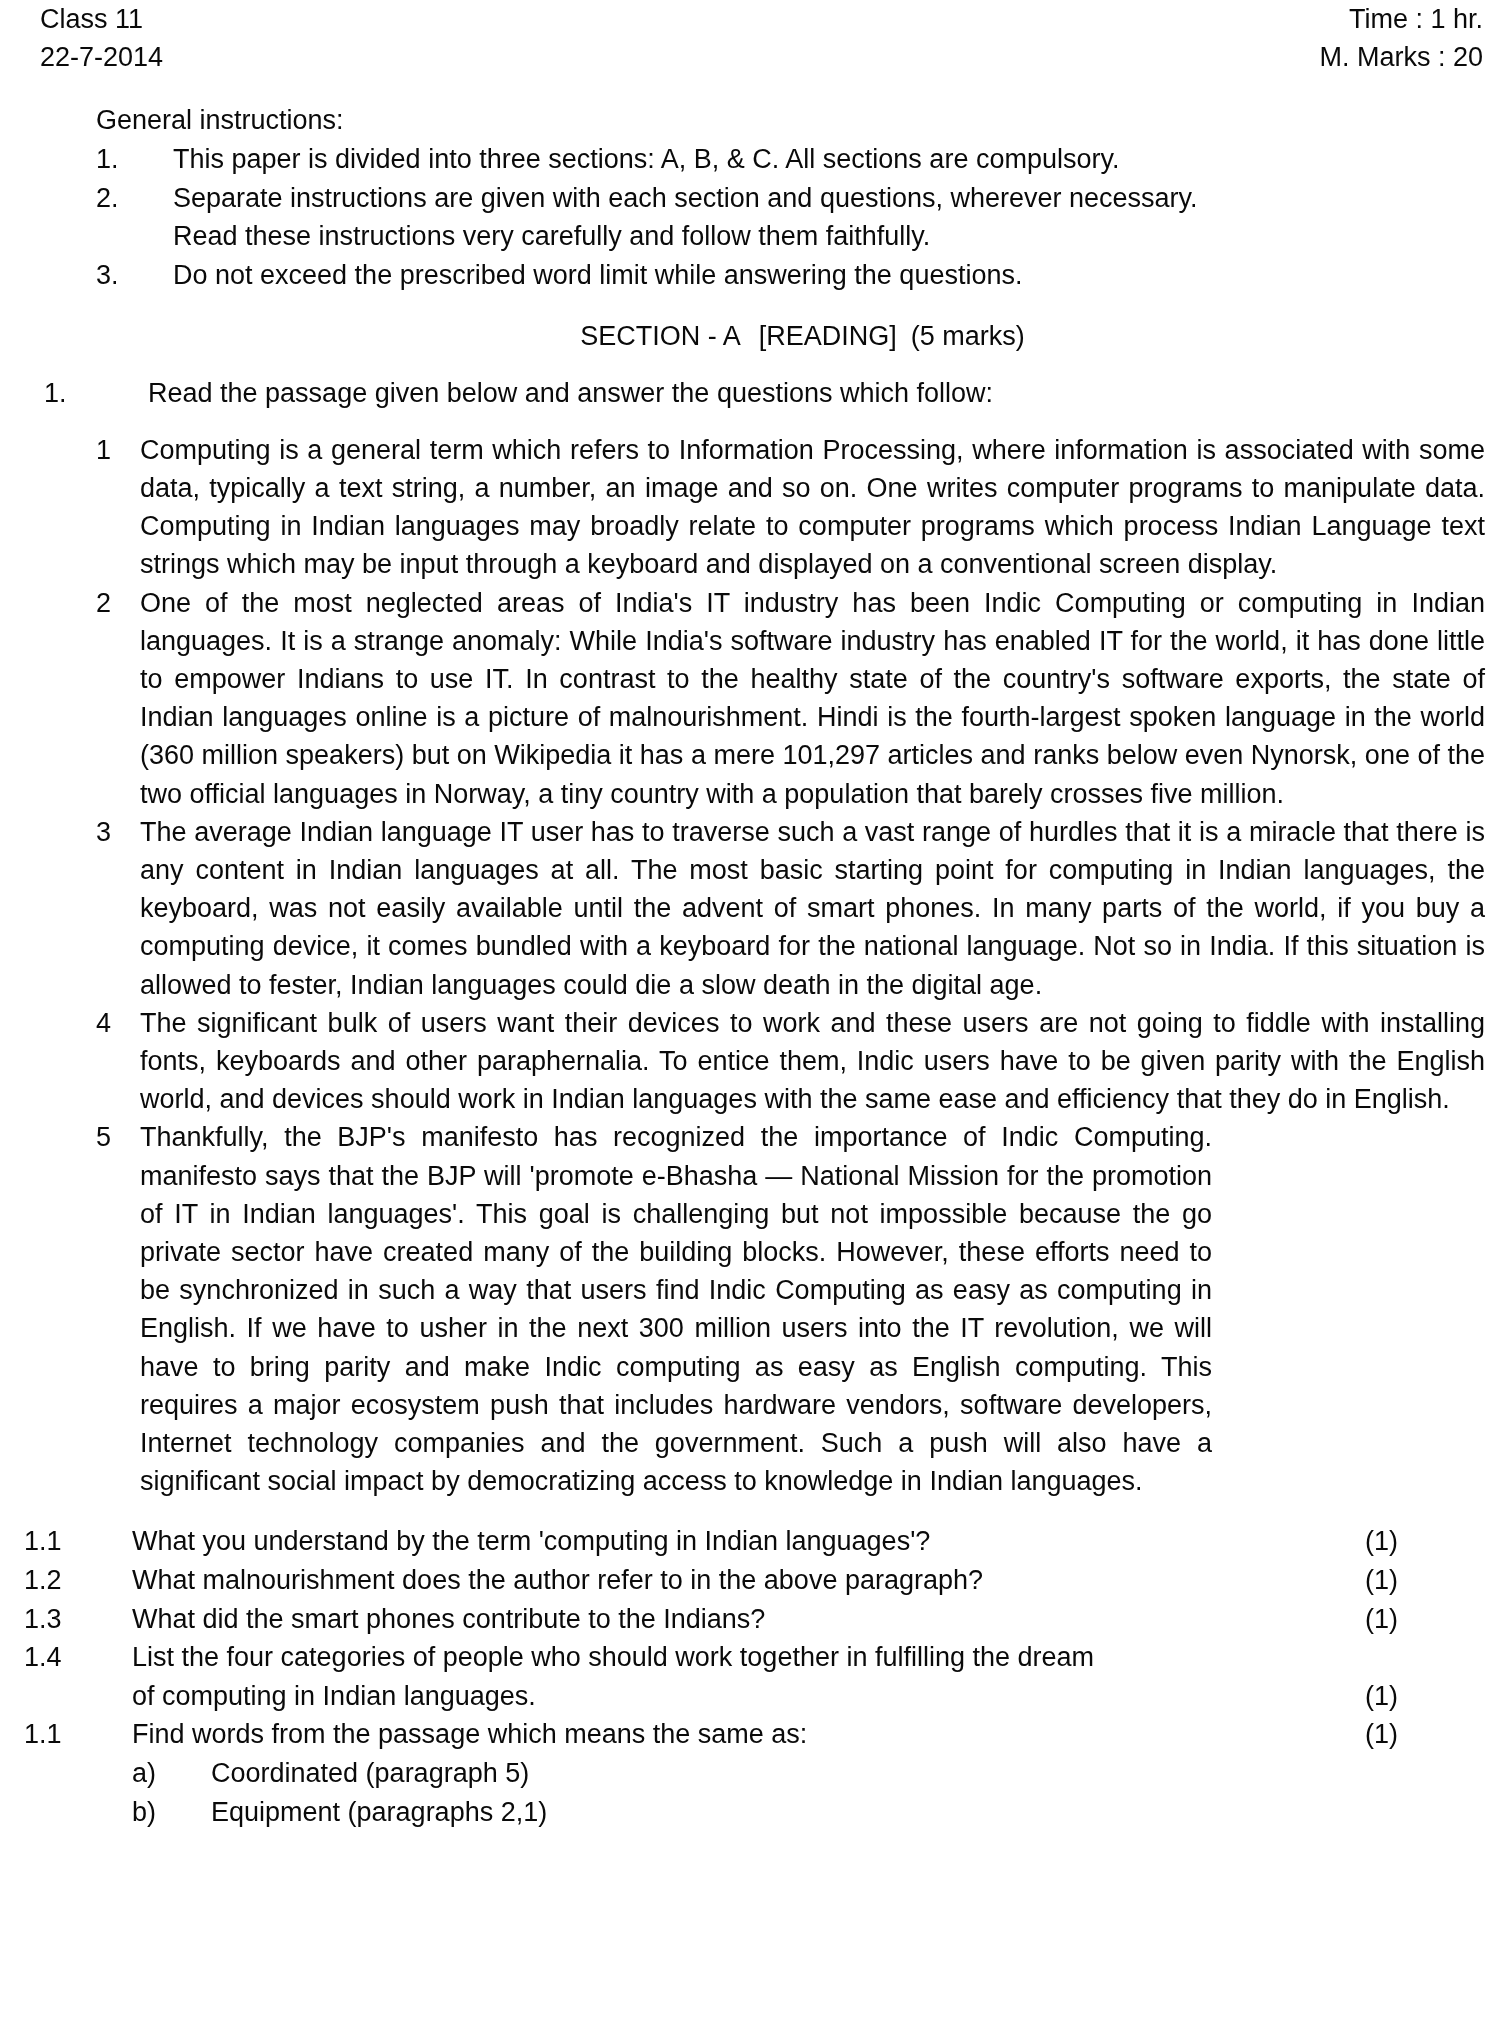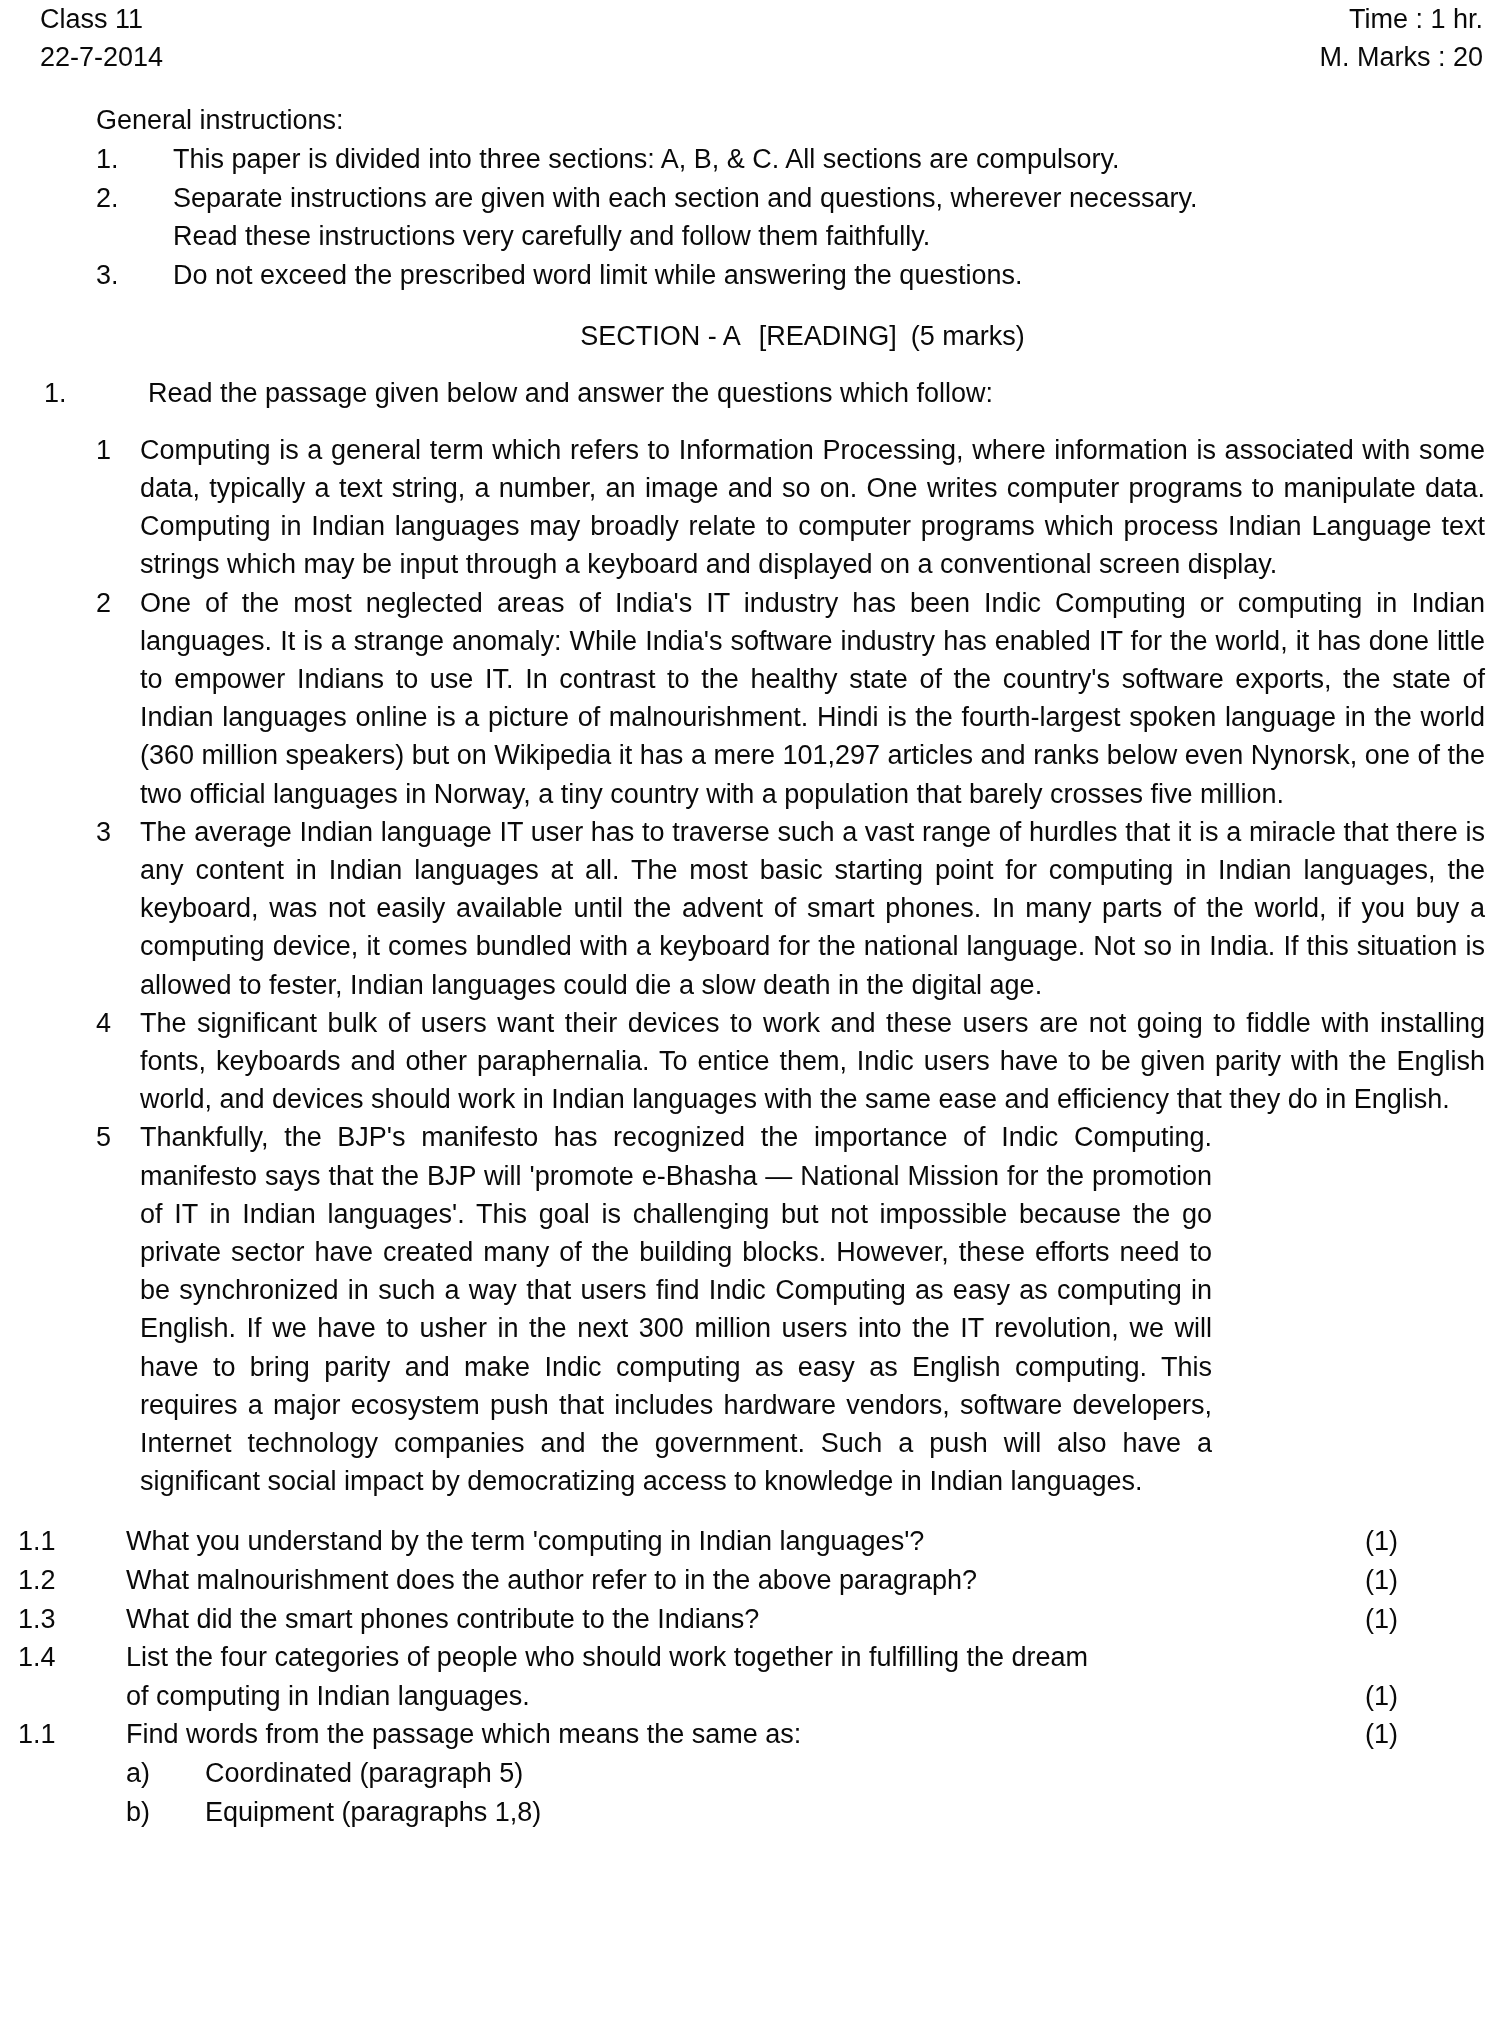--- a/index.html
+++ b/index.html
@@ -112,21 +112,21 @@
   
   .para.clipped .para-body {
     width: 1072px;
     flex: 0 0 1072px;
     margin-right: -70px;
   }
 
   
   .subq-list {
     margin-top: 22px;
-    padding-left: 18px;
+    padding-left: 24px;
     padding-right: 22px;
     font-size: 27px;
     line-height: 1.43;
   }
   .subq {
     display: flex;
     align-items: baseline;
   }
   .subq-num { flex: 0 0 108px; width: 108px; }
   .subq-text { flex: 1 1 auto; }
@@ -256,18 +256,18 @@
       <div class="subq-marks">(1)</div>
     </div>
 
     <div class="opt-row">
       <div class="opt-letter">a)</div>
       <div class="opt-text">Coordinated (paragraph 5)</div>
     </div>
 
     <div class="opt-row">
       <div class="opt-letter">b)</div>
-      <div class="opt-text">Equipment (paragraphs 1,8)</div>
+      <div class="opt-text">Equipment (paragraphs 2,1)</div>
     </div>
 
   </div>
 
 </div>
 
 </body></html>

